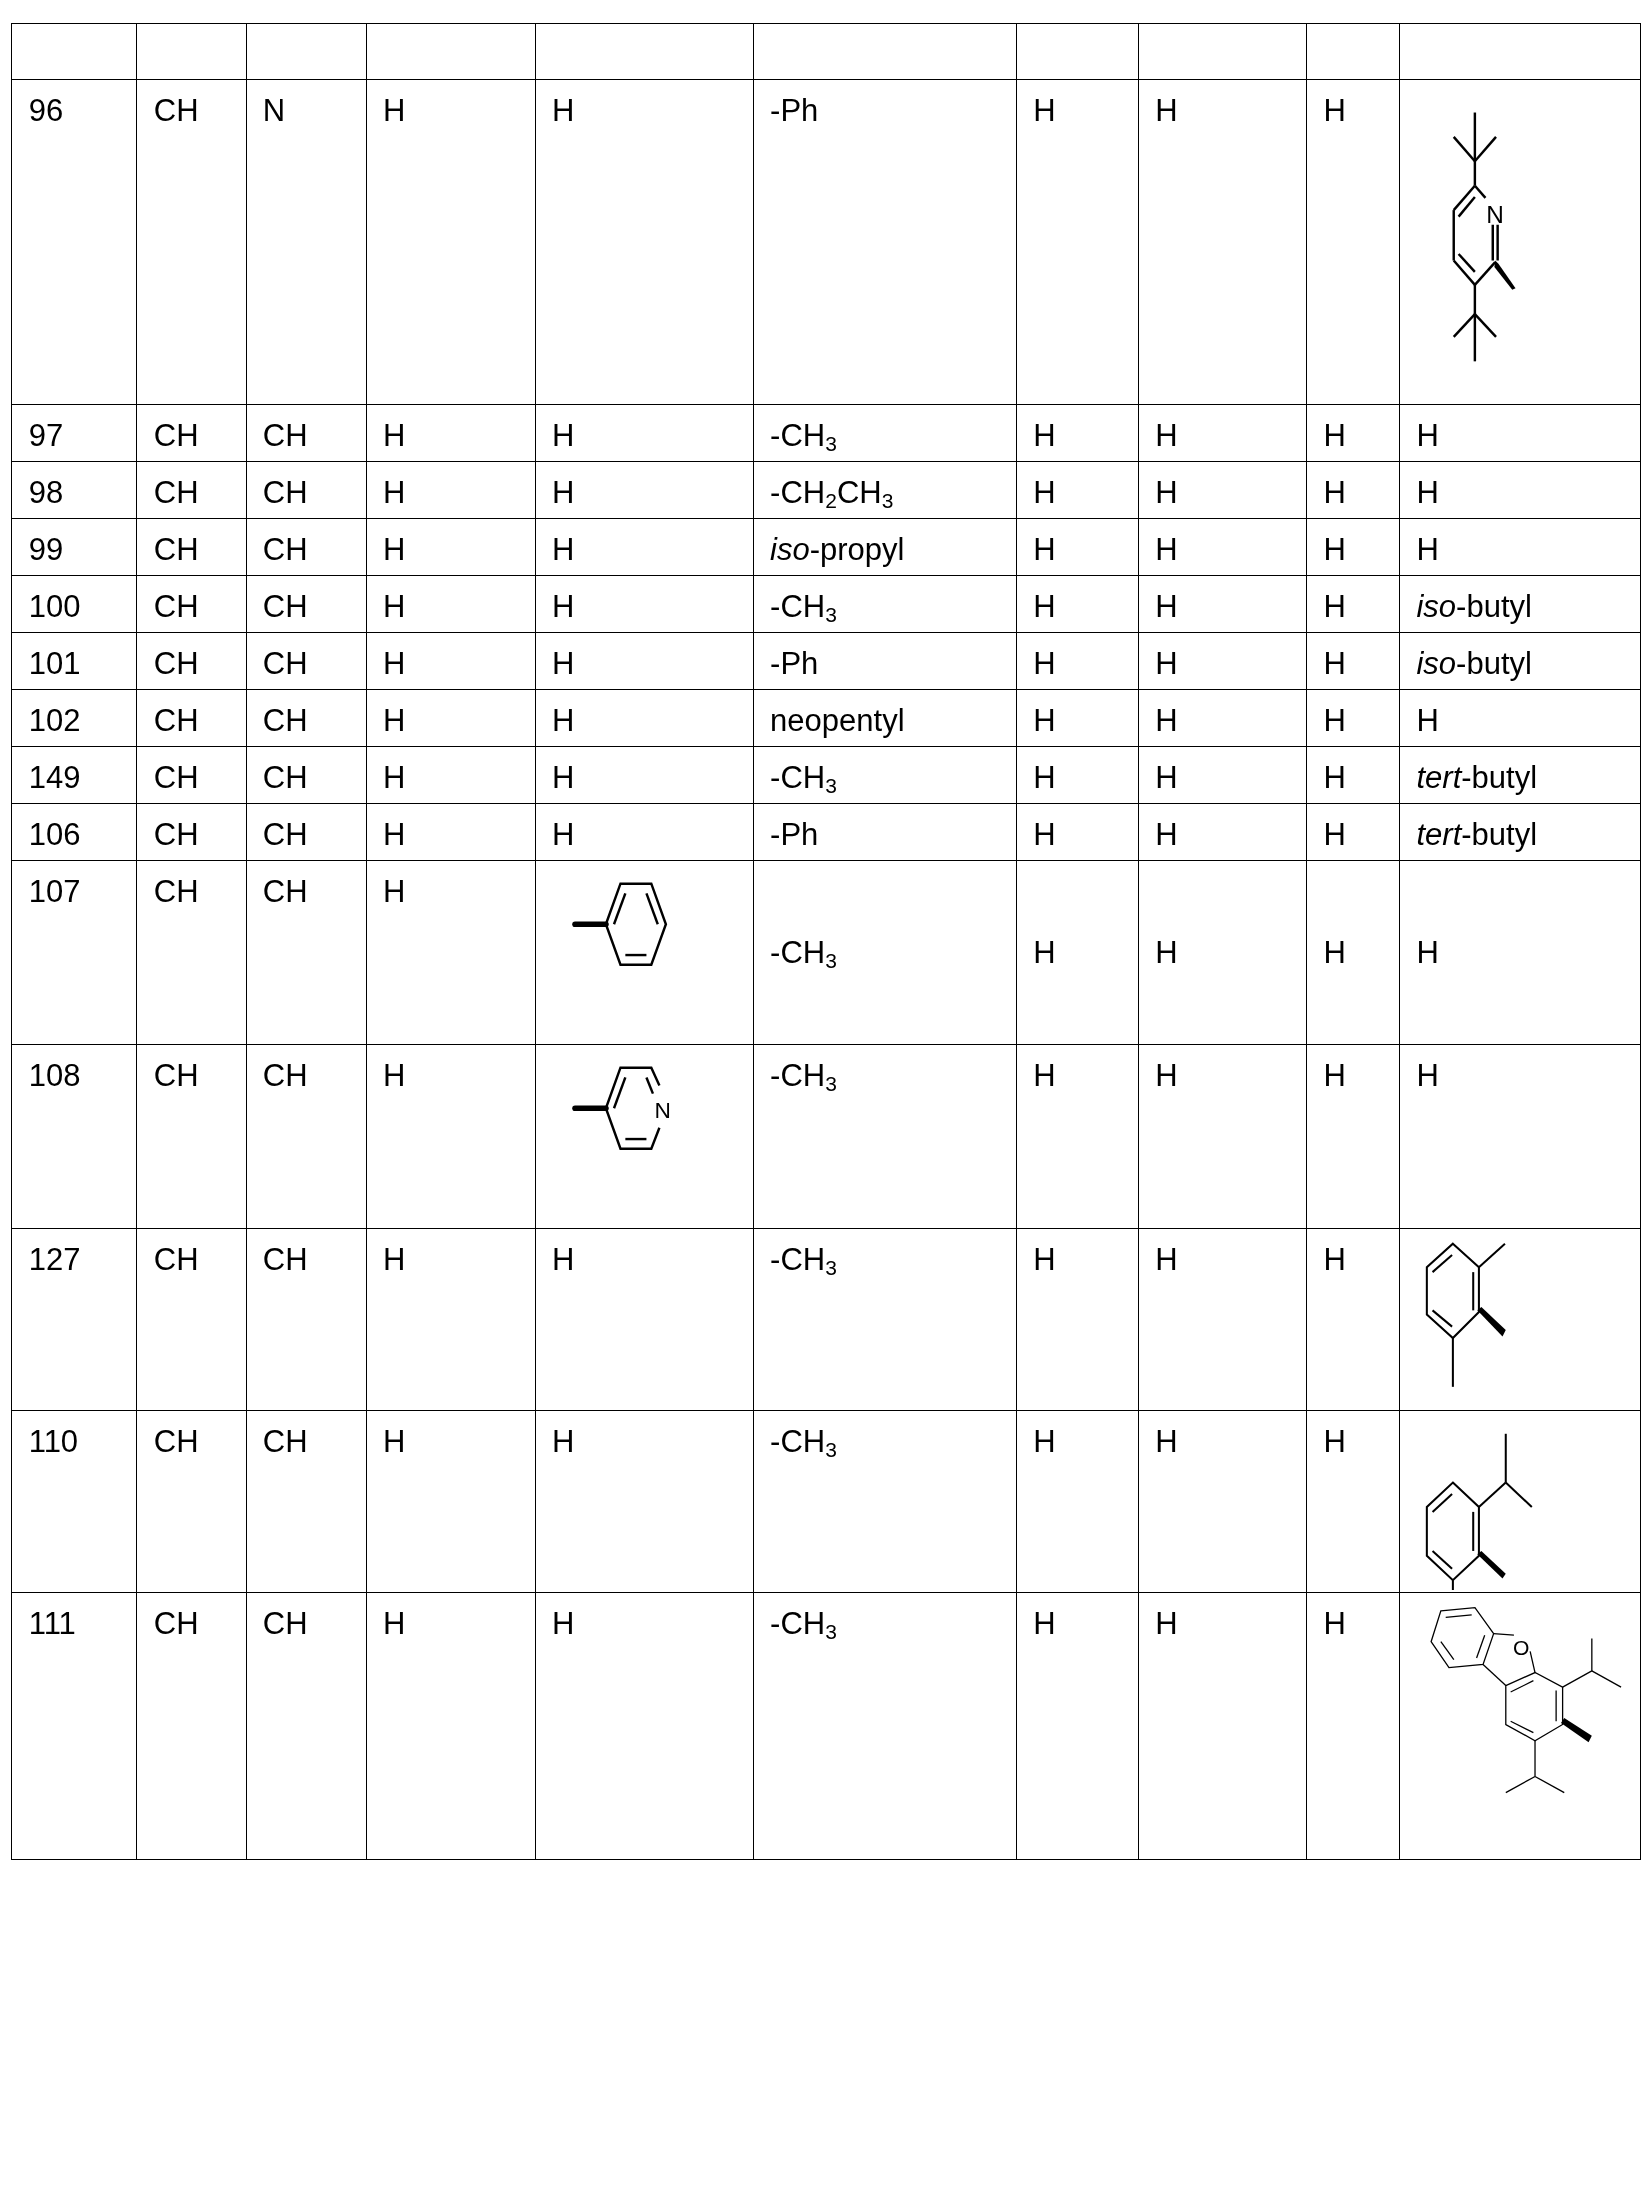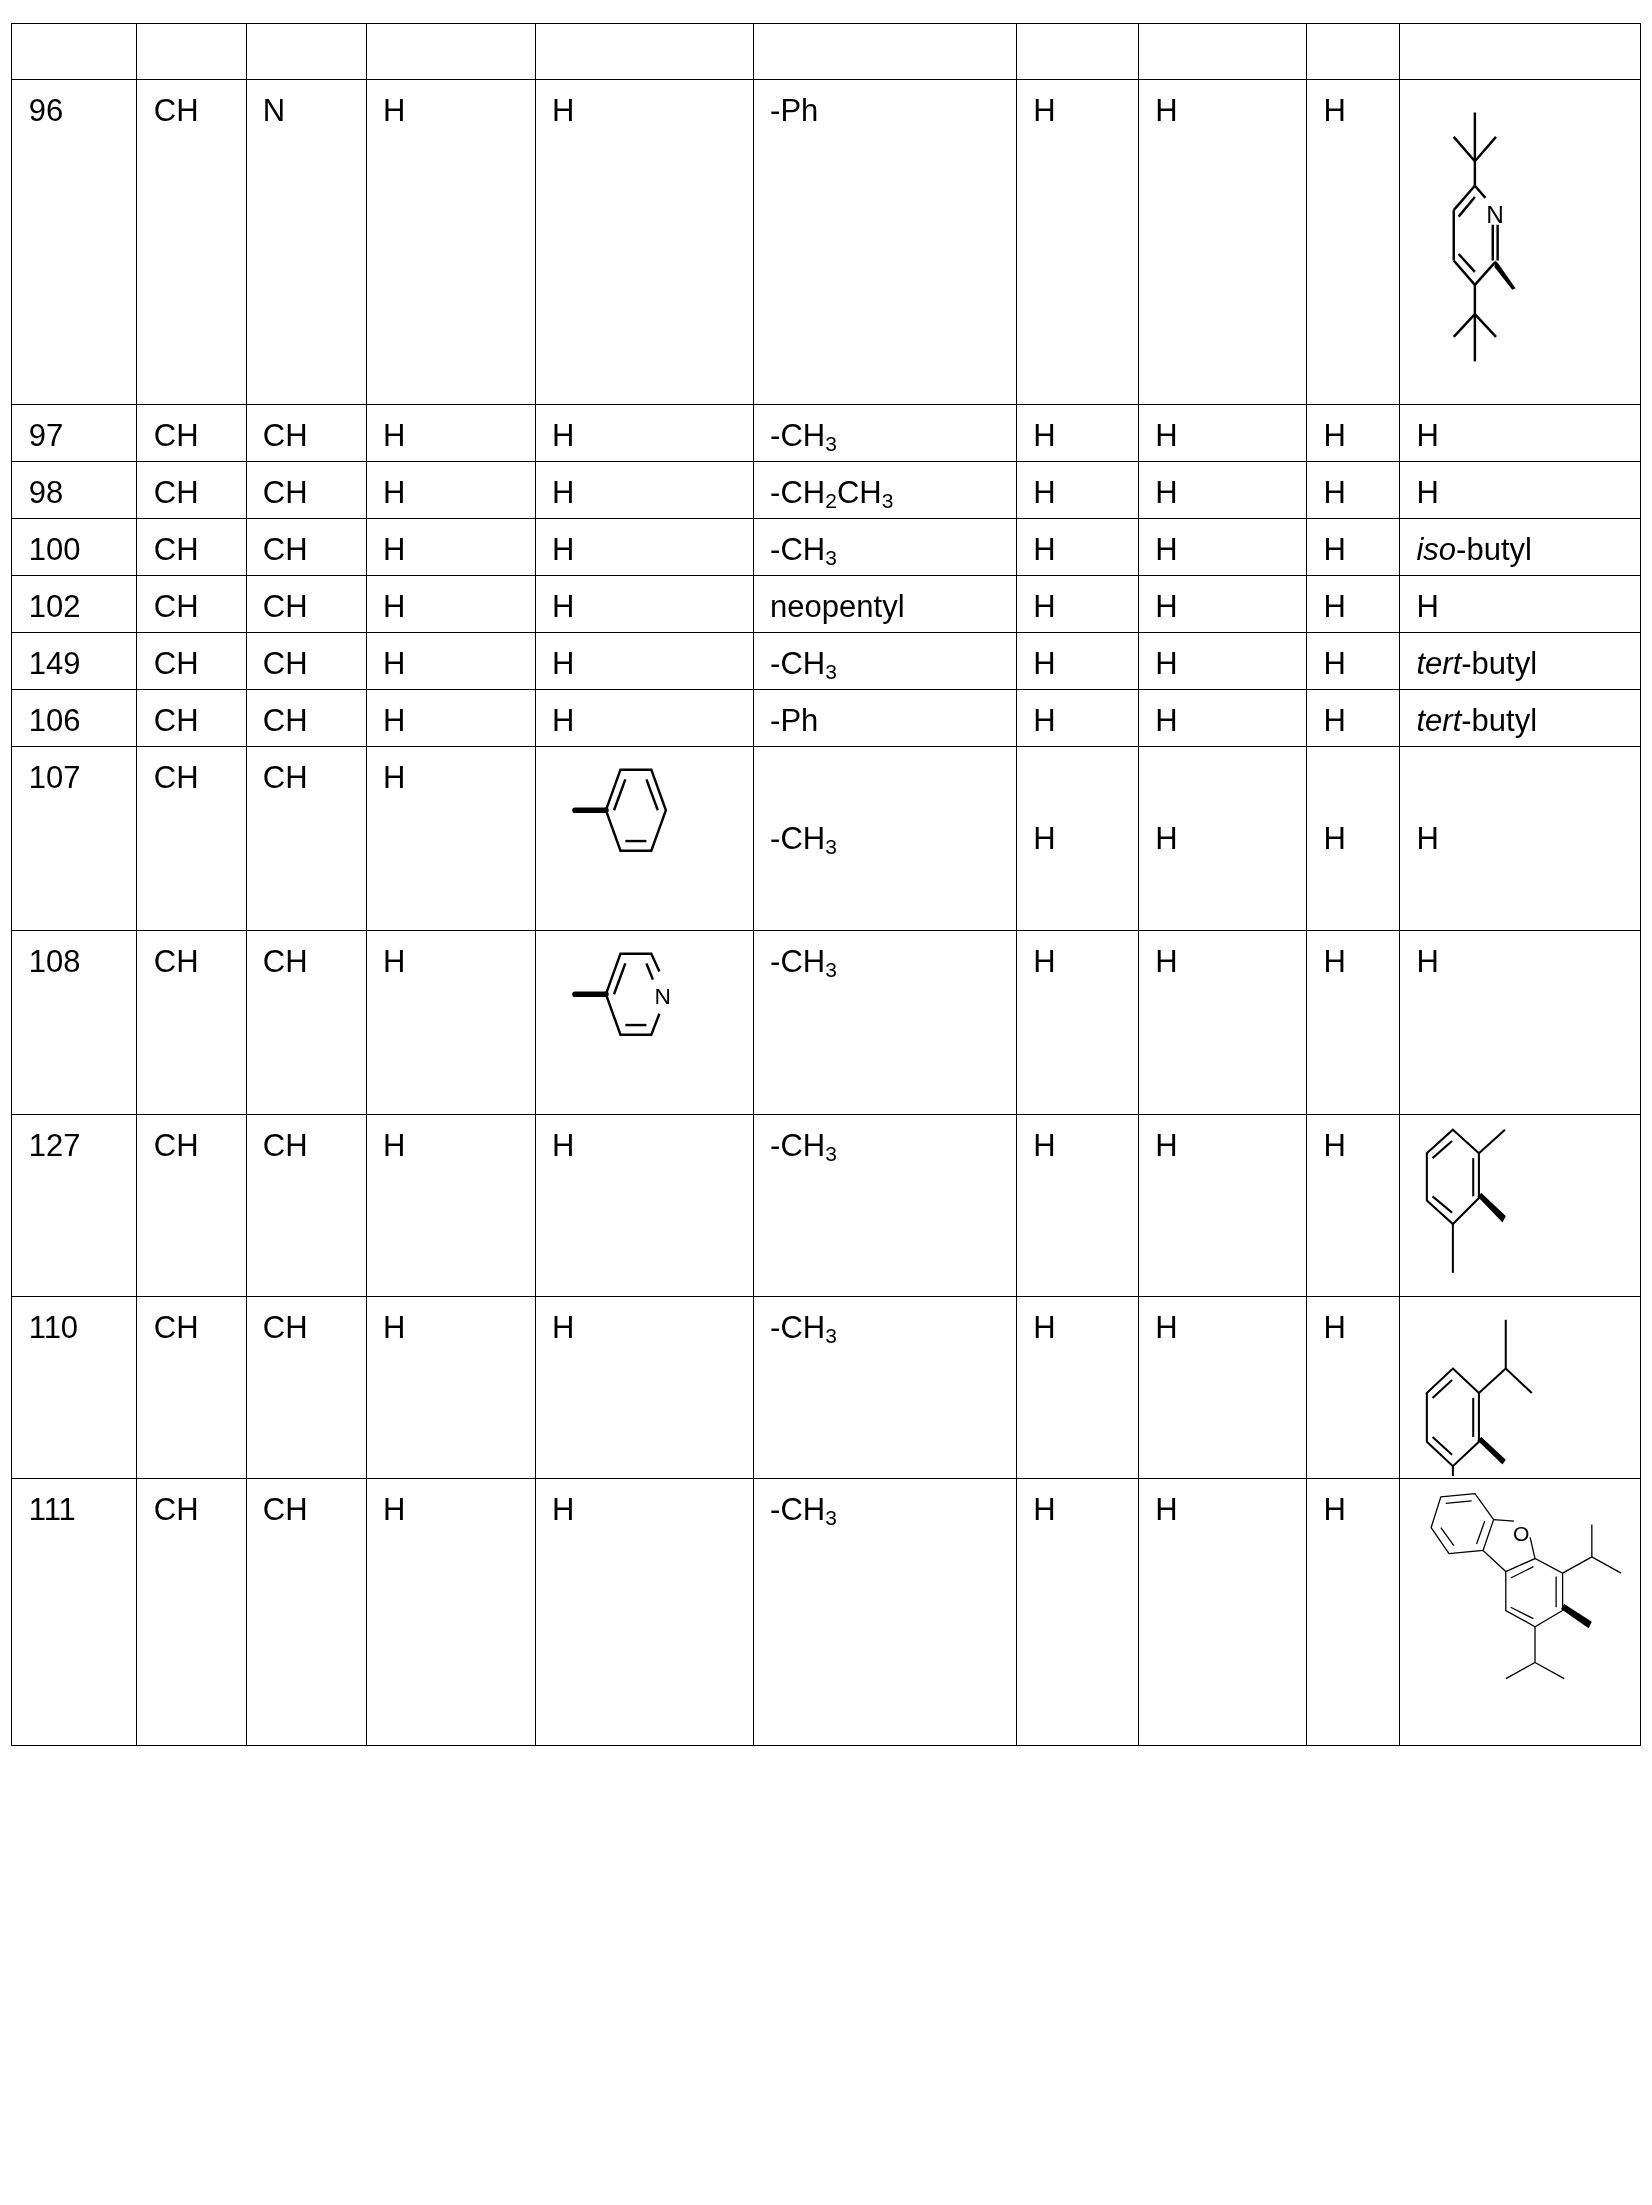--- a/index.html
+++ b/index.html
@@ -109,34 +109,58 @@
     <td>CH</td>
     <td>H</td>
     <td>H</td>
     <td><span>-CH</span><sub>2</sub><span>CH</span><sub>3</sub></td>
     <td>H</td>
     <td>H</td>
     <td>H</td>
     <td>H</td>
   </tr>
 
+  <tr style="height:57px">
+    <td>99</td>
+    <td>CH</td>
+    <td>CH</td>
+    <td>H</td>
+    <td>H</td>
+    <td><i>iso</i><span>-propyl</span></td>
+    <td>H</td>
+    <td>H</td>
+    <td>H</td>
+    <td>H</td>
+  </tr>
 
   <tr style="height:57px">
     <td>100</td>
     <td>CH</td>
     <td>CH</td>
     <td>H</td>
     <td>H</td>
     <td><span>-CH</span><sub>3</sub></td>
     <td>H</td>
     <td>H</td>
     <td>H</td>
     <td><i>iso</i><span>-butyl</span></td>
   </tr>
 
+  <tr style="height:57px">
+    <td>101</td>
+    <td>CH</td>
+    <td>CH</td>
+    <td>H</td>
+    <td>H</td>
+    <td>-Ph</td>
+    <td>H</td>
+    <td>H</td>
+    <td>H</td>
+    <td><i>iso</i><span>-butyl</span></td>
+  </tr>
 
   <tr style="height:57px">
     <td>102</td>
     <td>CH</td>
     <td>CH</td>
     <td>H</td>
     <td>H</td>
     <td>neopentyl</td>
     <td>H</td>
     <td>H</td>

